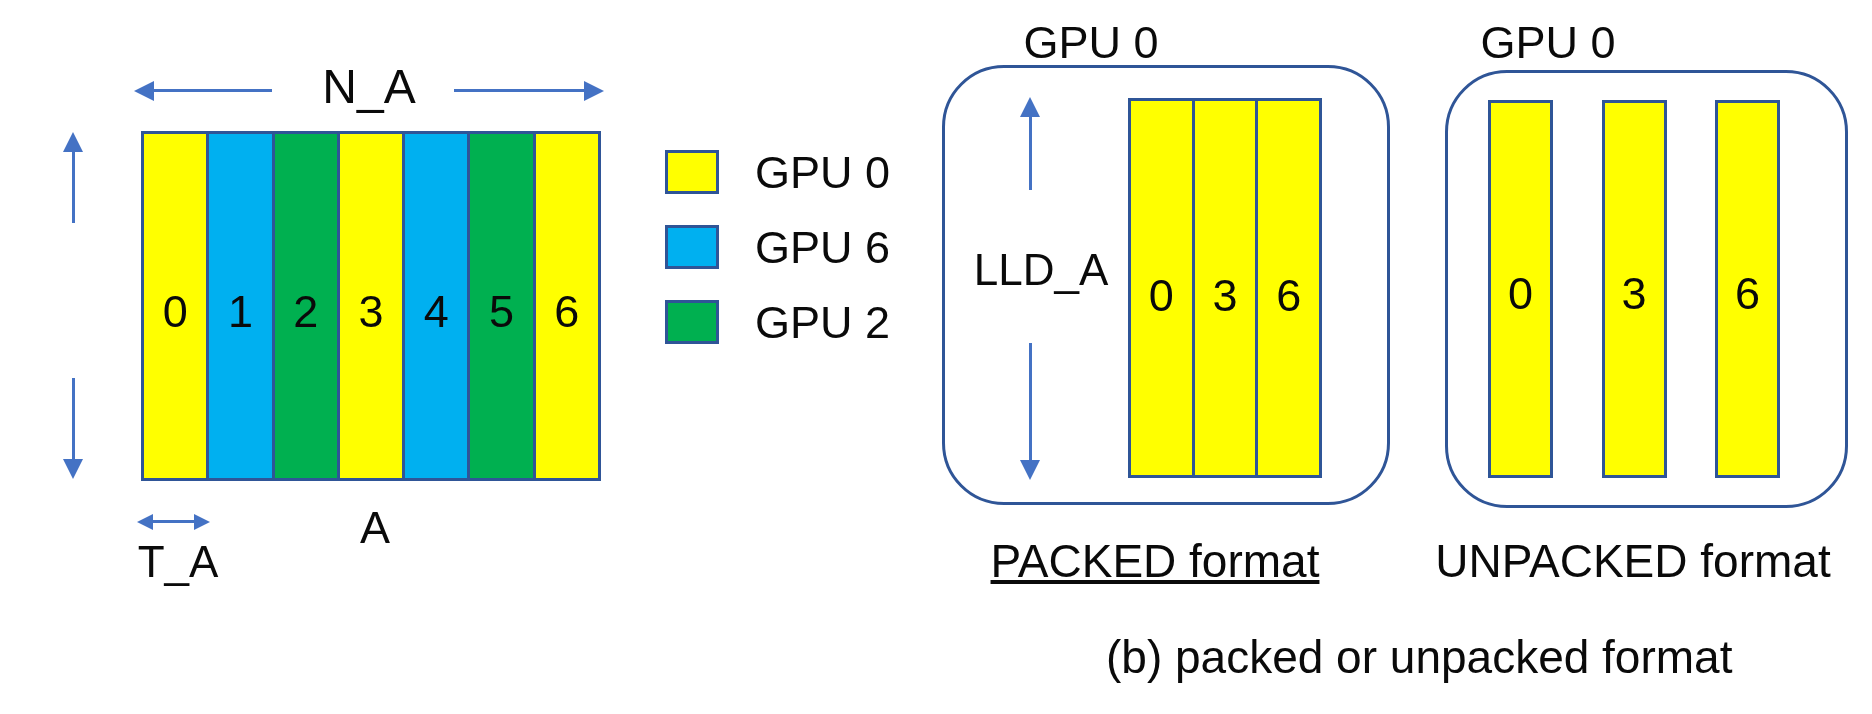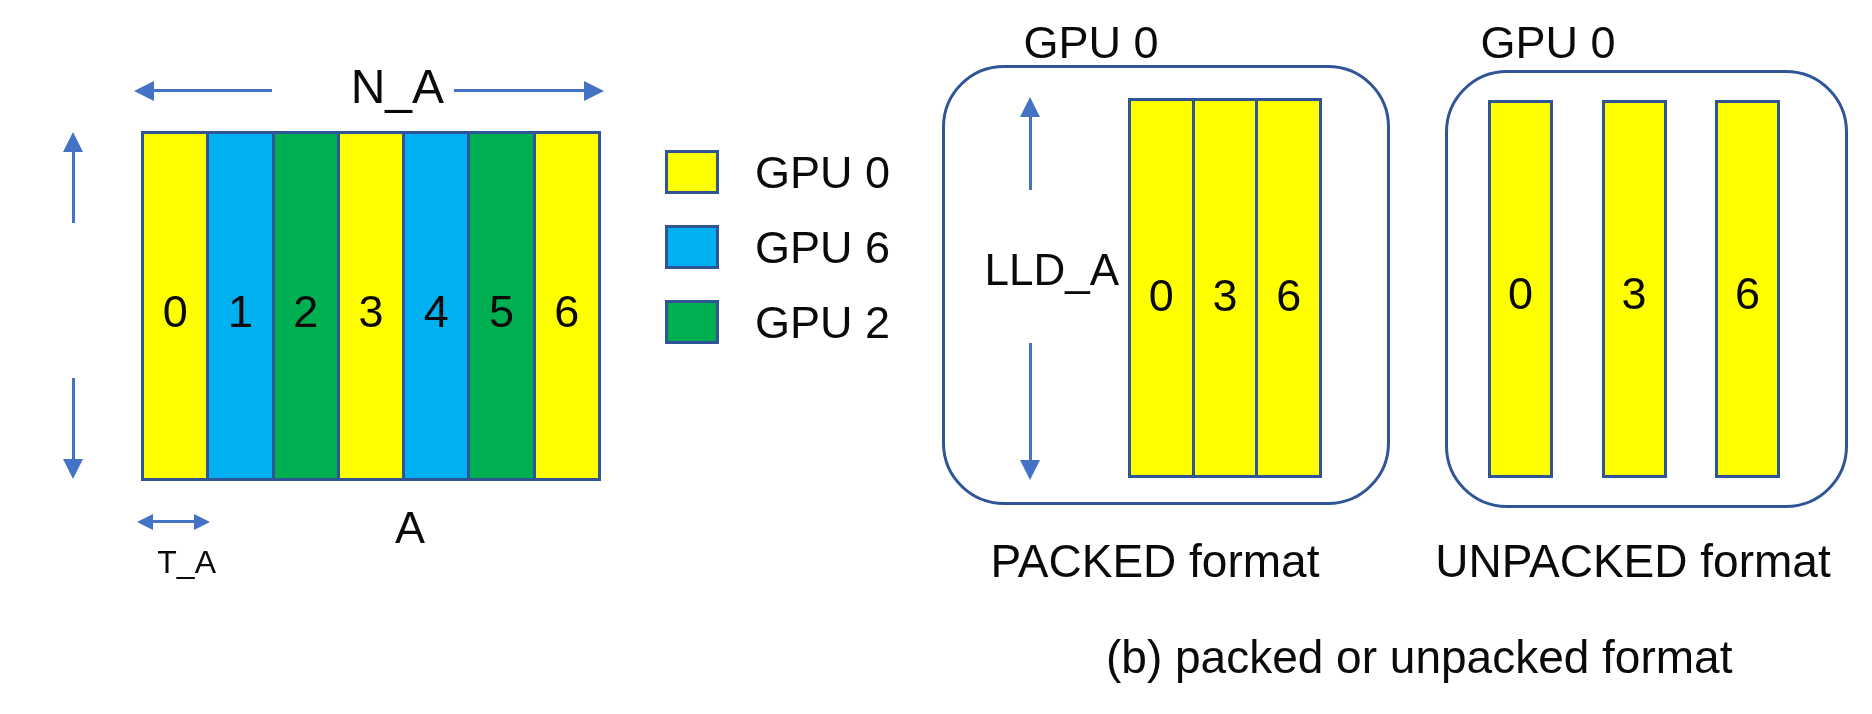--- a/index.html
+++ b/index.html
@@ -3,21 +3,21 @@
 <meta charset="utf-8">
 <style>
   html,body{margin:0;padding:0;background:#fff;}
   #canvas{
     position:relative;width:1872px;height:714px;background:#fff;overflow:hidden;
     font-family:"Liberation Sans", sans-serif;color:var(--text,#0a0a0a);
   }
   .abs{position:absolute;}
   .lbl{position:absolute;text-align:center;white-space:nowrap;color:var(--text);}
   
-  .dim{font-size:46px;line-height:50px;text-align:right;}
+  .dim{font-size:46px;line-height:50px;}
   .cap{font-size:46px;line-height:50px;}
   .fmt{font-size:46px;line-height:46px;}
   .gputitle{font-size:45px;line-height:45px;}
   
   .hline{position:absolute;height:3px;background:var(--arrow);}
   .vline{position:absolute;width:3px;background:var(--arrow);}
   .tri{position:absolute;width:0;height:0;}
   .tri-left {border-top:10px solid transparent;border-bottom:10px solid transparent;border-right:20px solid var(--arrow);}
   .tri-right{border-top:10px solid transparent;border-bottom:10px solid transparent;border-left:20px solid var(--arrow);}
   .tri-up   {border-left:10px solid transparent;border-right:10px solid transparent;border-bottom:20px solid var(--arrow);}
@@ -78,21 +78,21 @@
         <span class="col-label">5</span>
       </div>
       <div class="col" style="background: rgb(255, 255, 0);">
         <span class="col-label">6</span>
       </div>
     </div>
 
   <div class="tri tri-left-sm abs" style="left:137px;top:514px;"></div>
   <div class="hline" style="left:152px;top:520px;width:43px;"></div>
   <div class="tri tri-right-sm abs" style="left:194px;top:514px;"></div>
-  <div class="lbl dim" style="left:96px;top:537px;width:120px;font-size:32px;">T_A</div>
+  <div class="lbl dim" style="left:118px;top:537px;width:120px;font-size:44px;">T_A</div>
 
   <div class="lbl dim" style="left:325px;top:503px;width:100px;font-size:45px;">A</div>
 
   <div id="legend">
       <div class="legend-row">
         <span class="legend-swatch" style="background: rgb(255, 255, 0);"></span>
         <span class="legend-label">GPU 0</span>
       </div>
       <div class="legend-row">
         <span class="legend-swatch" style="background: rgb(0, 176, 240);"></span>
@@ -119,21 +119,21 @@
         <span class="col-label">0</span>
       </div>
       <div class="col" style="background: rgb(255, 255, 0);">
         <span class="col-label">3</span>
       </div>
       <div class="col" style="background: rgb(255, 255, 0);">
         <span class="col-label">6</span>
       </div>
     </div>
 
-  <div class="lbl fmt" style="left:955px;top:538px;width:400px;">PACKED format</div>
+  <div class="lbl fmt" style="left:955px;top:538px;width:400px;text-decoration:underline;">PACKED format</div>
 
   <div class="lbl gputitle" style="left:1473px;top:20px;width:150px;">GPU 0</div>
   <div class="gpu-box" style="left:1445px;top:70px;width:403px;height:438px;"></div>
 
   <div id="unpacked-cols" class="colgroup" style="left:1488px;top:100px;width:292px;height:378px;">
       <div class="col" style="background: rgb(255, 255, 0);">
         <span class="col-label">0</span>
       </div>
       <div class="col" style="background: rgb(255, 255, 0);">
         <span class="col-label">3</span>

